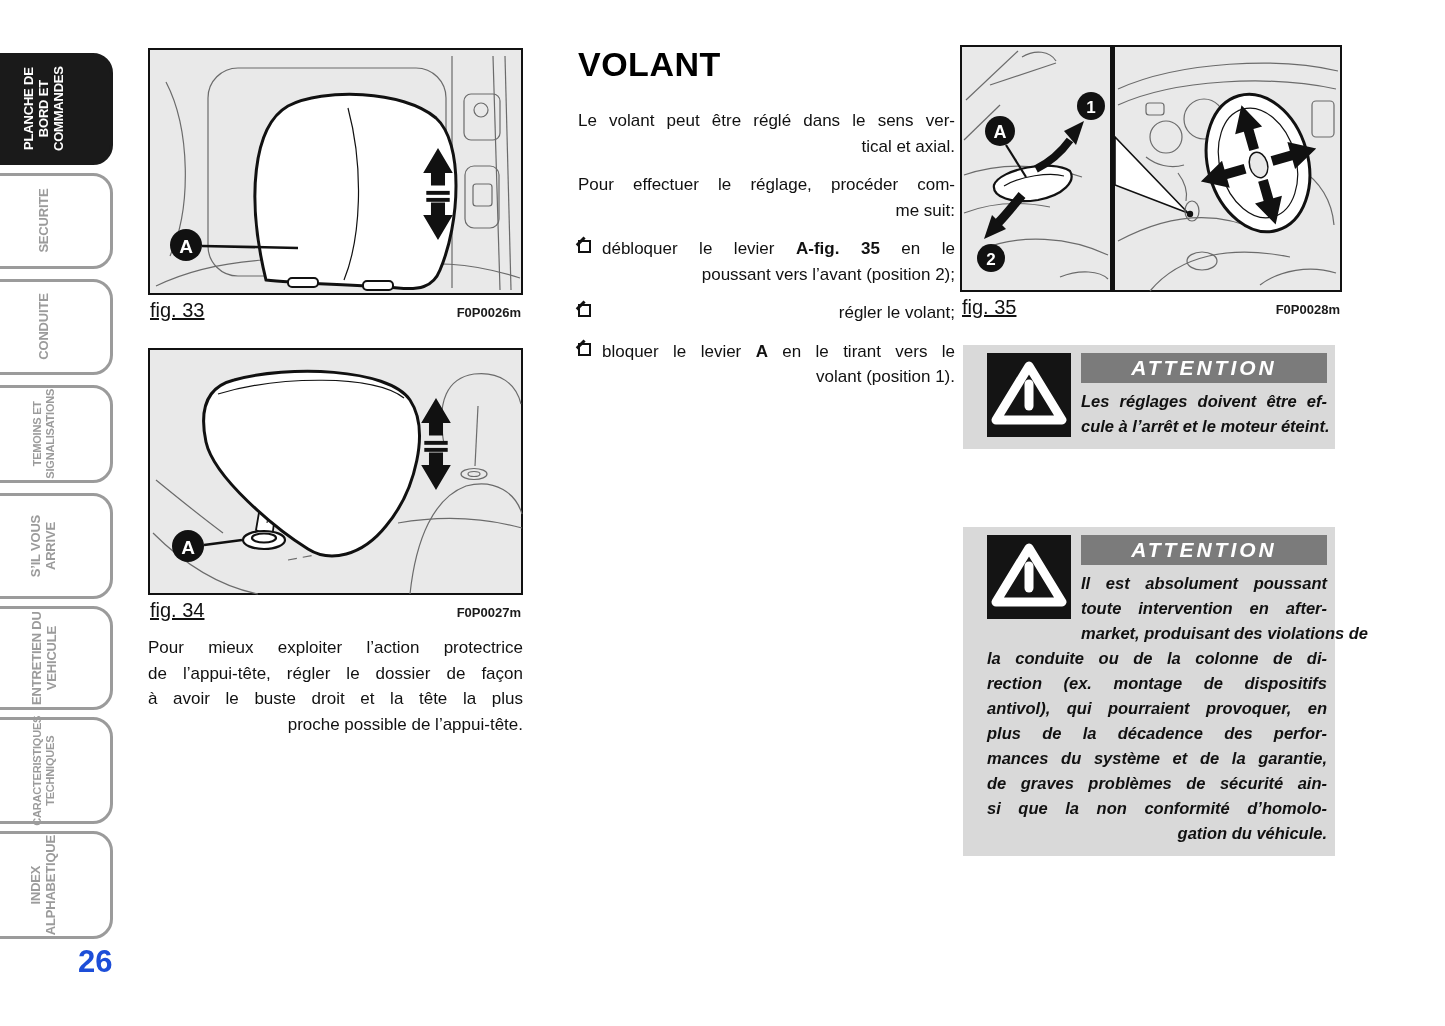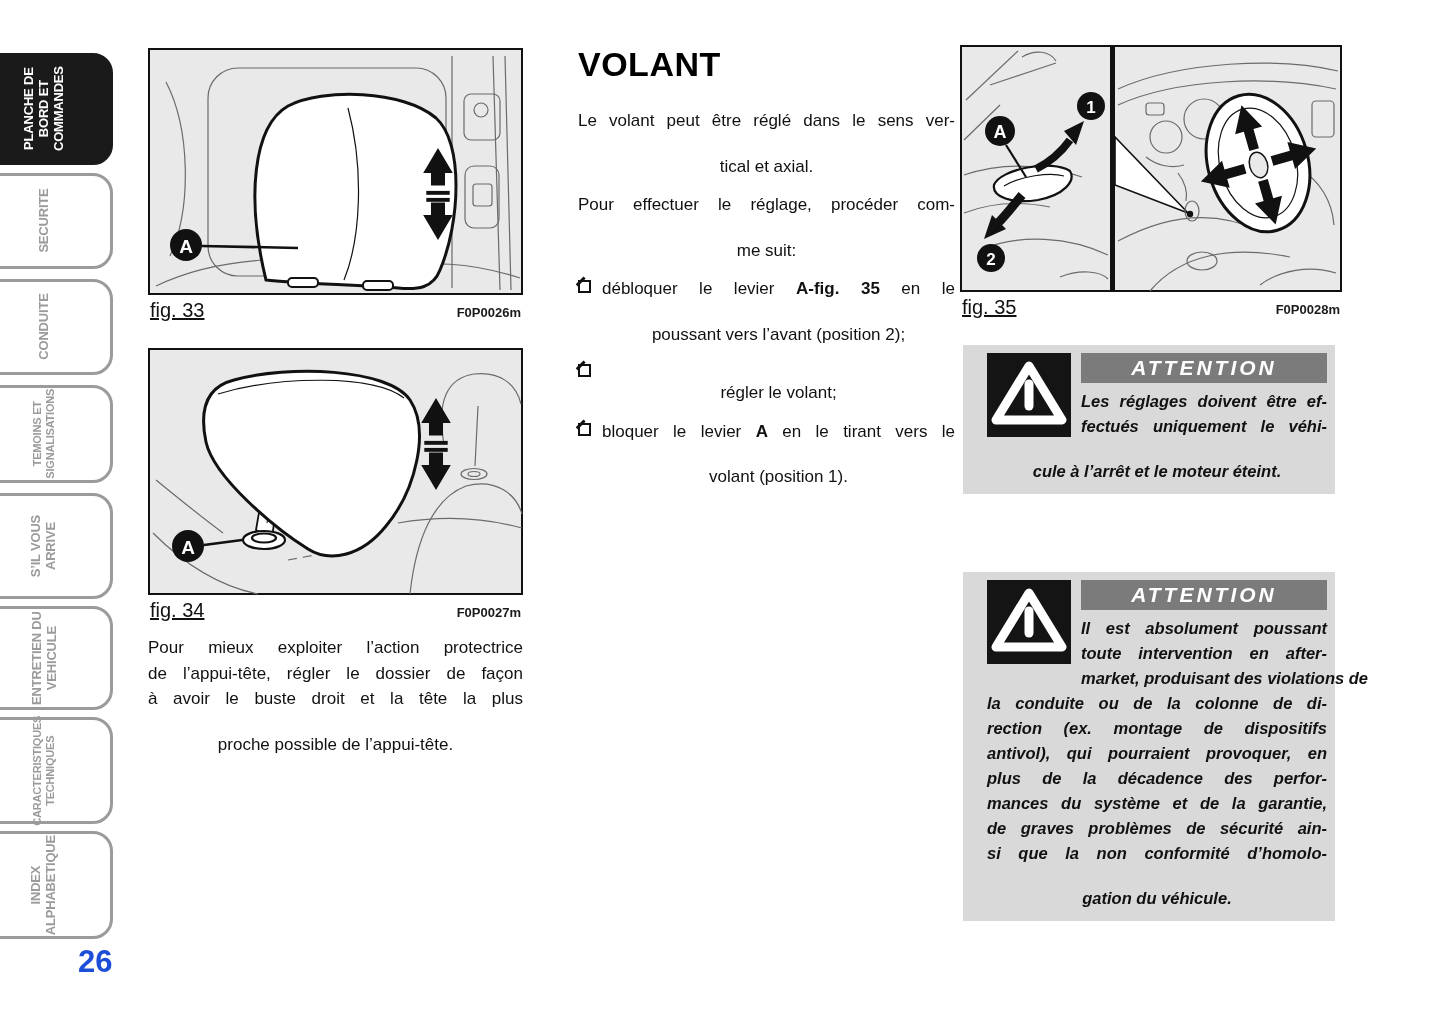--- a/index.html
+++ b/index.html
@@ -32,21 +32,21 @@
   .figlabel { font-size:20px; line-height:22px; color:#111;text-decoration:underline; }
   .figcode  { font-size:13px; font-weight:700; color:#1a1a1a; }
   .fig-gap { margin-bottom:27px; }
 
   
   h1 { font-size:34px; line-height:40px; font-weight:700; letter-spacing:0.5px;
        margin:0 0 24px 0; color:#000; }
   .bodytext { font-size:17px; line-height:25.5px; color:#111; }
   .para { margin-bottom:13px; }
   .tl { text-align:justify; text-align-last:justify; white-space:nowrap; }
-  .tl.last { text-align:center; text-align-last:auto;margin-top:20px; }
+  .tl.last { text-align:right; text-align-last:auto; }
   .bullet-item { display:flex; gap:11px; margin-bottom:13px; }
   .bullet { flex:0 0 13px; width:13px; height:13px; border:2.5px solid #111;
     margin-top:4px; position:relative; background:#fff; }
   .bullet::before { content:""; position:absolute; left:-5px; top:-2px; width:11px;
     height:2.5px; background:#111; transform:rotate(-45deg); }
   .bullets { flex:1 1 auto; }
   .left-paragraph { margin-top:14px; }
 
   
   .warnbox { width:372px; margin-left:3px; background:#d9d9d9; padding:8px 8px 10px 24px; }
@@ -306,21 +306,20 @@
       <div class="warn-icon">
         <svg width="84" height="84" viewBox="0 0 84 84">
           <rect x="0" y="0" width="84" height="84" fill="#141414"></rect>
           <path d="M 42,13 L 75,67 L 9,67 Z" fill="none" stroke="#fff" stroke-width="9" stroke-linejoin="round"></path>
           <line x1="42" y1="31" x2="42" y2="53" stroke="#fff" stroke-width="9" stroke-linecap="round"></line>
         </svg>
       </div>
       <div class="warn-head">ATTENTION</div>
       <div class="warn-lines">
           <div class="tl">Les réglages doivent être ef-</div>
-          <div class="tl">fectués uniquement le véhi-</div>
           <div class="tl last">cule à l’arrêt et le moteur éteint.</div>
         </div>
     </div>
 
     <div class="warnbox warnbox-2">
       <div class="warn-icon">
         <svg width="84" height="84" viewBox="0 0 84 84">
           <rect x="0" y="0" width="84" height="84" fill="#141414"></rect>
           <path d="M 42,13 L 75,67 L 9,67 Z" fill="none" stroke="#fff" stroke-width="9" stroke-linejoin="round"></path>
           <line x1="42" y1="31" x2="42" y2="53" stroke="#fff" stroke-width="9" stroke-linecap="round"></line>

